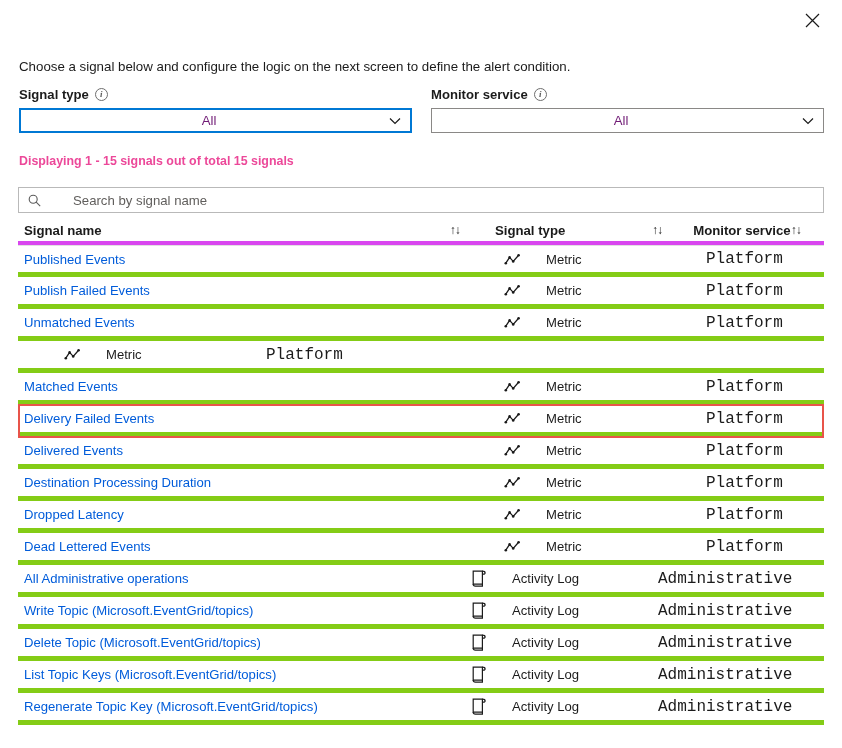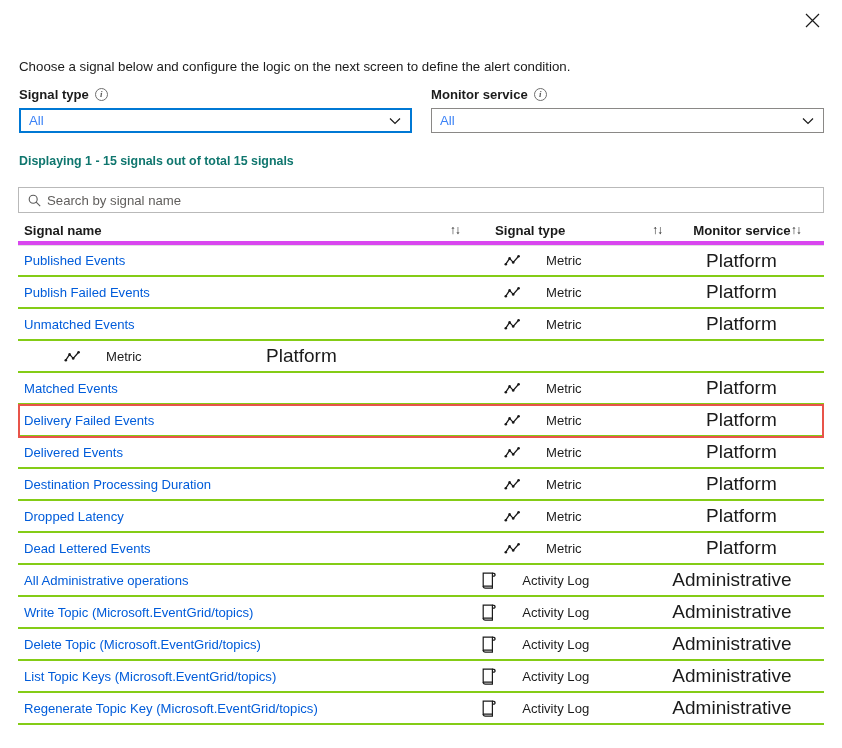--- a/index.html
+++ b/index.html
@@ -105,56 +105,58 @@
     cursor: pointer;
   }
   .dropdown.focused {
     border: 2px solid #0078d4;
   }
   .dropdown.normal {
     border: 1px solid #8a8886;
   }
   .dropdown-value {
     font-size: 13.2px;
-    color: #3b82f6;
+    color: #701a75;
     padding-left: 8px;
     flex: 1;
     white-space: nowrap;
     overflow: hidden;
+    text-align: center;
   }
   .chevron {
     padding-right: 9px;
     display: flex;
     align-items: center;
     color: #1b1b1b;
   }
 
   
   .count-line {
     position: absolute;
     left: 19px;
     top: 154px;
     font-size: 12.4px;
     font-weight: 600;
-    color: #0f766e;
+    color: #ec4899;
     white-space: nowrap;
   }
 
   
   .search-box {
     position: absolute;
     left: 18px;
     top: 187px;
     width: 806px;
     height: 26px;
     border: 1px solid #b9b9b9;
     box-sizing: border-box;
     display: flex;
     align-items: center;
     background: #ffffff;
+    gap: 26px;
   }
   .search-icon {
     padding: 0 6px 0 9px;
     display: flex;
     align-items: center;
     color: #5a5a5a;
   }
   .search-input {
     border: none;
     outline: none;
@@ -182,21 +184,21 @@
     display: flex;
     align-items: center;
     height: 32px;
     box-sizing: border-box;
   }
   .header-row {
     height: 26px;
     border-bottom: 4px solid #d946ef;
   }
   .data-row {
-    border-bottom: 2px solid #84cc16;
+    border-bottom: 5px solid #84cc16;
     position: relative;
   }
   .data-row:first-of-type {
     border-top: 1px solid #e1e1e1;
   }
 
   .col-name {
     width: 440px;
     display: flex;
     align-items: center;
@@ -265,23 +267,24 @@
     align-items: center;
     justify-content: flex-start;
     flex: none;
   }
   .type-text {
     font-size: 13.1px;
     color: #1b1b1b;
     white-space: nowrap;
   }
   .service-text {
-    font-size: 19px;
-    color: #1b1b1b;
-    white-space: nowrap;
+    font-size: 16px;
+    color: #1b1b1b;
+    white-space: nowrap;
+    font-family: Liberation Mono, monospace;
   }
 
   
   .highlight-box {
     position: absolute;
     left: 18px;
     top: 406px;
     width: 806px;
     height: 35px;
     border: 2px solid #e8544a;

